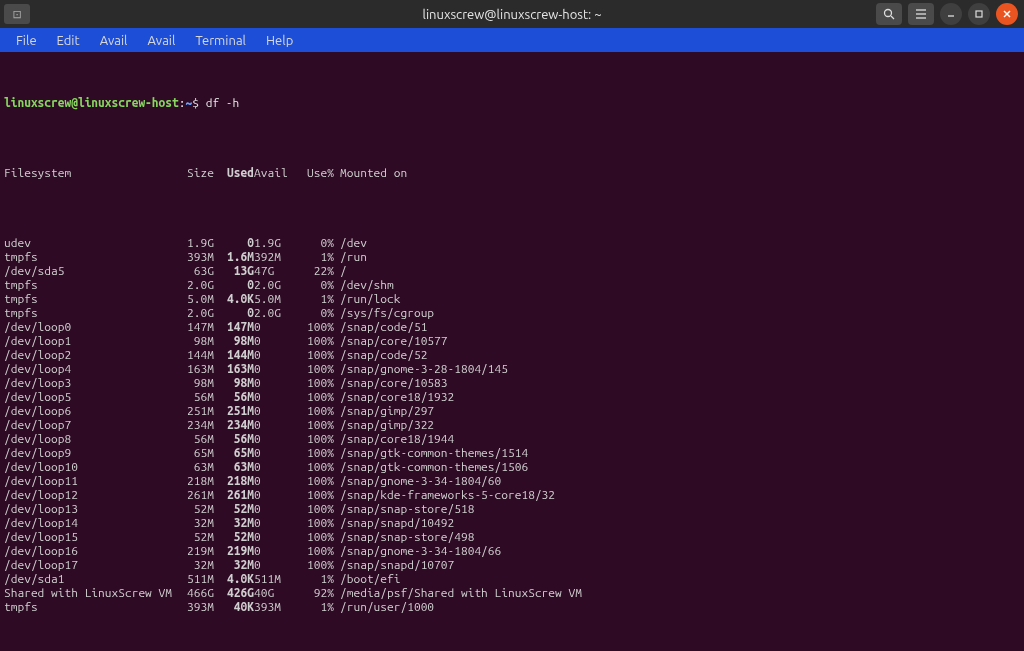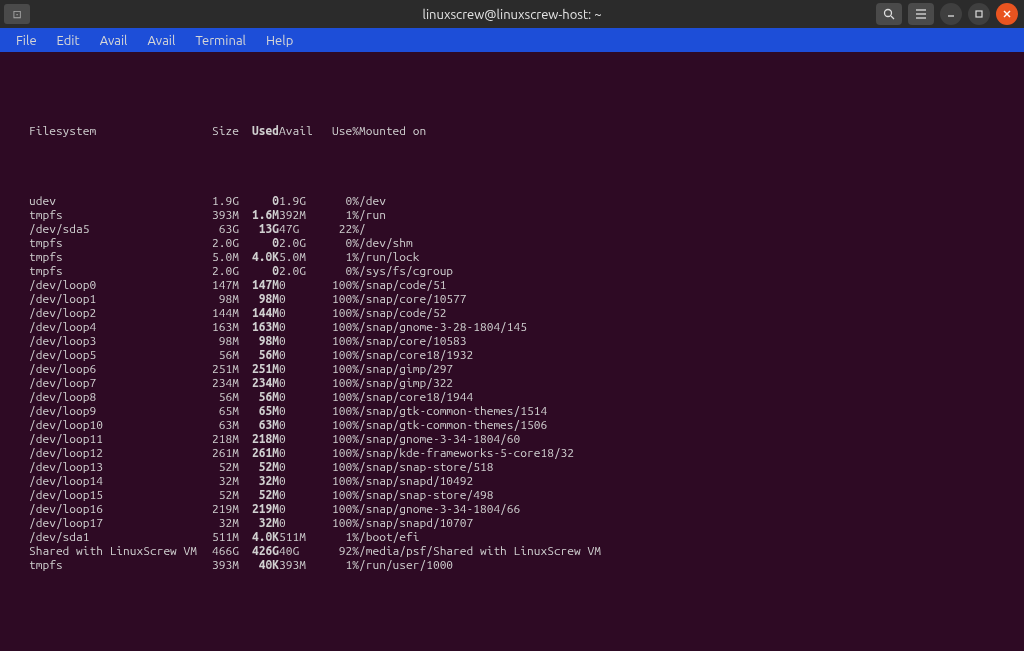--- a/index.html
+++ b/index.html
@@ -60,26 +60,26 @@
     background:#2e0a24;
     color:#d0d0d0;
     font-size:12px;
     line-height:14px;
     padding:2px 4px;
     white-space:pre;
     overflow:hidden;
     position:relative;
   }
   .row span { display:inline-block; }
-  .c-fs    { width:170px; text-align:left;margin-left:25px; }
+  .c-fs    { width:170px; text-align:left; }
   .c-size  { width:40px;  text-align:right; }
   .c-used  { width:40px;  text-align:right;font-weight:bold; }
   .c-avail { width:40px;  text-align:left; }
   .c-pct   { width:40px;  text-align:right; }
-  .c-mnt   { }
+  .c-mnt   { padding-left:6px; }
 
   .userhost { color:#87d75f; font-weight:bold; }
   .path     { color:#6aa6ff; font-weight:bold; }
   .white    { color:#e6e6e6; }
 </style>
 </head>
 <body>
 
 <div class="titlebar">
   <div class="app-icon">⊡</div>
@@ -120,20 +120,21 @@
   <div class="mitem">File</div>
   <div class="mitem">Edit</div>
   <div class="mitem">Avail</div>
   <div class="mitem">Avail</div>
   <div class="mitem">Terminal</div>
   <div class="mitem">Help</div>
 </div>
 
 <div class="term">
   
+  <div class="row"><span class="userhost">linuxscrew@linuxscrew-host</span><span class="white">:</span><span class="path">~</span><span class="white">$</span><span class="white"> </span><span class="white">df -h</span></div>
 
   
   <div class="row"><span class="c-fs">Filesystem</span><span class="c-size">Size</span><span class="c-used">Used</span><span class="c-avail">Avail</span><span class="c-pct">Use%</span><span class="c-mnt">Mounted on</span></div>
 
   
   <div id="df-rows"><div class="row"><span class="c-fs">udev</span><span class="c-size">1.9G</span><span class="c-used">0</span><span class="c-avail">1.9G</span><span class="c-pct">0%</span><span class="c-mnt">/dev</span></div><div class="row"><span class="c-fs">tmpfs</span><span class="c-size">393M</span><span class="c-used">1.6M</span><span class="c-avail">392M</span><span class="c-pct">1%</span><span class="c-mnt">/run</span></div><div class="row"><span class="c-fs">/dev/sda5</span><span class="c-size">63G</span><span class="c-used">13G</span><span class="c-avail">47G</span><span class="c-pct">22%</span><span class="c-mnt">/</span></div><div class="row"><span class="c-fs">tmpfs</span><span class="c-size">2.0G</span><span class="c-used">0</span><span class="c-avail">2.0G</span><span class="c-pct">0%</span><span class="c-mnt">/dev/shm</span></div><div class="row"><span class="c-fs">tmpfs</span><span class="c-size">5.0M</span><span class="c-used">4.0K</span><span class="c-avail">5.0M</span><span class="c-pct">1%</span><span class="c-mnt">/run/lock</span></div><div class="row"><span class="c-fs">tmpfs</span><span class="c-size">2.0G</span><span class="c-used">0</span><span class="c-avail">2.0G</span><span class="c-pct">0%</span><span class="c-mnt">/sys/fs/cgroup</span></div><div class="row"><span class="c-fs">/dev/loop0</span><span class="c-size">147M</span><span class="c-used">147M</span><span class="c-avail">0</span><span class="c-pct">100%</span><span class="c-mnt">/snap/code/51</span></div><div class="row"><span class="c-fs">/dev/loop1</span><span class="c-size">98M</span><span class="c-used">98M</span><span class="c-avail">0</span><span class="c-pct">100%</span><span class="c-mnt">/snap/core/10577</span></div><div class="row"><span class="c-fs">/dev/loop2</span><span class="c-size">144M</span><span class="c-used">144M</span><span class="c-avail">0</span><span class="c-pct">100%</span><span class="c-mnt">/snap/code/52</span></div><div class="row"><span class="c-fs">/dev/loop4</span><span class="c-size">163M</span><span class="c-used">163M</span><span class="c-avail">0</span><span class="c-pct">100%</span><span class="c-mnt">/snap/gnome-3-28-1804/145</span></div><div class="row"><span class="c-fs">/dev/loop3</span><span class="c-size">98M</span><span class="c-used">98M</span><span class="c-avail">0</span><span class="c-pct">100%</span><span class="c-mnt">/snap/core/10583</span></div><div class="row"><span class="c-fs">/dev/loop5</span><span class="c-size">56M</span><span class="c-used">56M</span><span class="c-avail">0</span><span class="c-pct">100%</span><span class="c-mnt">/snap/core18/1932</span></div><div class="row"><span class="c-fs">/dev/loop6</span><span class="c-size">251M</span><span class="c-used">251M</span><span class="c-avail">0</span><span class="c-pct">100%</span><span class="c-mnt">/snap/gimp/297</span></div><div class="row"><span class="c-fs">/dev/loop7</span><span class="c-size">234M</span><span class="c-used">234M</span><span class="c-avail">0</span><span class="c-pct">100%</span><span class="c-mnt">/snap/gimp/322</span></div><div class="row"><span class="c-fs">/dev/loop8</span><span class="c-size">56M</span><span class="c-used">56M</span><span class="c-avail">0</span><span class="c-pct">100%</span><span class="c-mnt">/snap/core18/1944</span></div><div class="row"><span class="c-fs">/dev/loop9</span><span class="c-size">65M</span><span class="c-used">65M</span><span class="c-avail">0</span><span class="c-pct">100%</span><span class="c-mnt">/snap/gtk-common-themes/1514</span></div><div class="row"><span class="c-fs">/dev/loop10</span><span class="c-size">63M</span><span class="c-used">63M</span><span class="c-avail">0</span><span class="c-pct">100%</span><span class="c-mnt">/snap/gtk-common-themes/1506</span></div><div class="row"><span class="c-fs">/dev/loop11</span><span class="c-size">218M</span><span class="c-used">218M</span><span class="c-avail">0</span><span class="c-pct">100%</span><span class="c-mnt">/snap/gnome-3-34-1804/60</span></div><div class="row"><span class="c-fs">/dev/loop12</span><span class="c-size">261M</span><span class="c-used">261M</span><span class="c-avail">0</span><span class="c-pct">100%</span><span class="c-mnt">/snap/kde-frameworks-5-core18/32</span></div><div class="row"><span class="c-fs">/dev/loop13</span><span class="c-size">52M</span><span class="c-used">52M</span><span class="c-avail">0</span><span class="c-pct">100%</span><span class="c-mnt">/snap/snap-store/518</span></div><div class="row"><span class="c-fs">/dev/loop14</span><span class="c-size">32M</span><span class="c-used">32M</span><span class="c-avail">0</span><span class="c-pct">100%</span><span class="c-mnt">/snap/snapd/10492</span></div><div class="row"><span class="c-fs">/dev/loop15</span><span class="c-size">52M</span><span class="c-used">52M</span><span class="c-avail">0</span><span class="c-pct">100%</span><span class="c-mnt">/snap/snap-store/498</span></div><div class="row"><span class="c-fs">/dev/loop16</span><span class="c-size">219M</span><span class="c-used">219M</span><span class="c-avail">0</span><span class="c-pct">100%</span><span class="c-mnt">/snap/gnome-3-34-1804/66</span></div><div class="row"><span class="c-fs">/dev/loop17</span><span class="c-size">32M</span><span class="c-used">32M</span><span class="c-avail">0</span><span class="c-pct">100%</span><span class="c-mnt">/snap/snapd/10707</span></div><div class="row"><span class="c-fs">/dev/sda1</span><span class="c-size">511M</span><span class="c-used">4.0K</span><span class="c-avail">511M</span><span class="c-pct">1%</span><span class="c-mnt">/boot/efi</span></div><div class="row"><span class="c-fs">Shared with LinuxScrew VM</span><span class="c-size">466G</span><span class="c-used">426G</span><span class="c-avail">40G</span><span class="c-pct">92%</span><span class="c-mnt">/media/psf/Shared with LinuxScrew VM</span></div><div class="row"><span class="c-fs">tmpfs</span><span class="c-size">393M</span><span class="c-used">40K</span><span class="c-avail">393M</span><span class="c-pct">1%</span><span class="c-mnt">/run/user/1000</span></div></div>
 
   
   
 </div>

